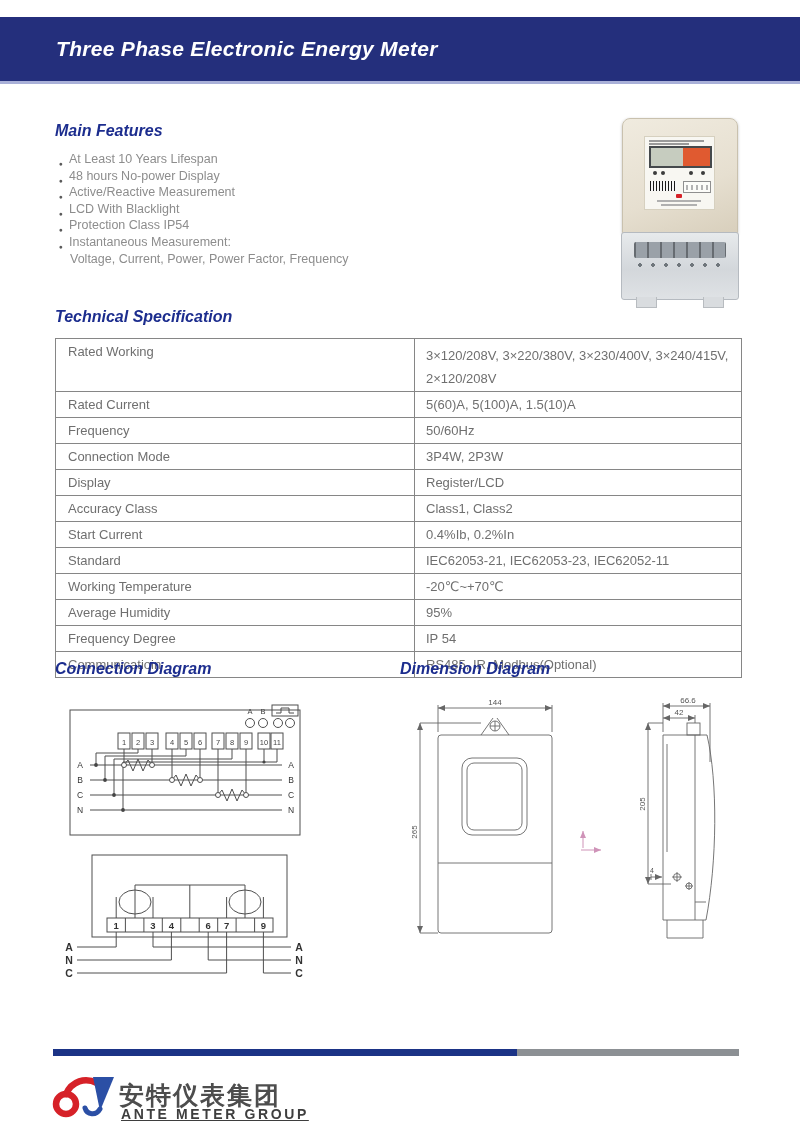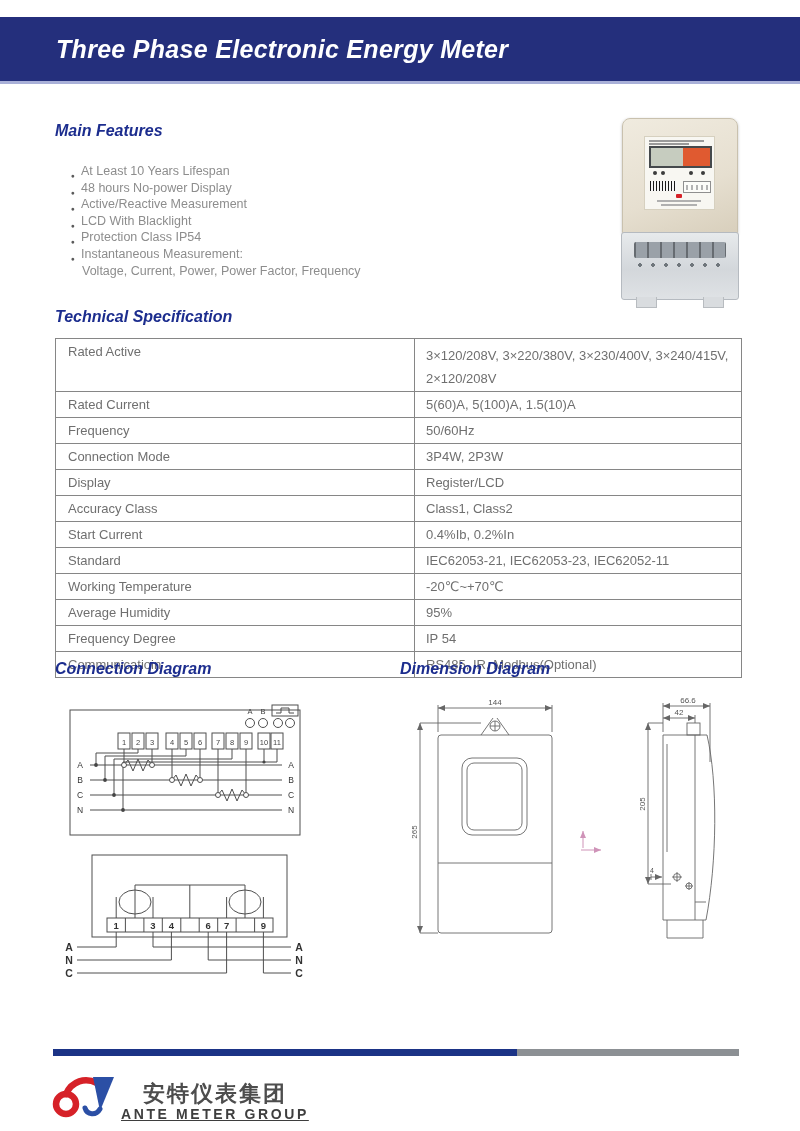--- a/index.html
+++ b/index.html
@@ -2,27 +2,27 @@
 <html><head>
 <meta charset="utf-8">
 <style>
   html,body{margin:0;padding:0;background:#ffffff;}
   .page{position:relative;width:800px;height:1131px;background:#fff;overflow:hidden;
         font-family:"Liberation Sans","DejaVu Sans",sans-serif;}
 
   
   .band{position:absolute;left:0;top:17px;width:800px;height:64px;background:#242f7c;
         border-bottom:3px solid #a9b0d8;display:flex;align-items:center;}
-  .band-title{margin-left:56px;color:#ffffff;font-size:25px;font-weight:bold;font-style:italic;letter-spacing:.3px;}
+  .band-title{margin-left:56px;color:#ffffff;font-size:21px;font-weight:bold;font-style:italic;letter-spacing:.3px;}
 
   
   .sec-h{position:absolute;color:#1c2d8e;font-size:16px;font-weight:bold;font-style:italic;white-space:nowrap;}
 
   
-  .features{position:absolute;left:55px;top:147px;width:380px;margin:16px;padding:0;list-style:none;}
+  .features{position:absolute;left:55px;top:147px;width:380px;margin:4px;padding:0;list-style:none;}
   .features li{position:relative;padding-left:10px;font-size:12.5px;color:#8d8d8d;line-height:16.6px;}
   .features li.bullet::before{content:"\25CF";position:absolute;left:0;top:5px;font-size:6.5px;color:#5a5a5a;}
   .features li.cont{padding-left:11px;}
 
   
   .meter{position:absolute;left:615px;top:113px;width:130px;height:200px;}
   .m-body{position:absolute;left:7px;top:5px;width:114px;height:114px;
           background:linear-gradient(160deg,#f0ebdf 0%,#e6dfd0 60%,#d8cfbc 100%);
           border:1px solid #c9c1ae;border-radius:8px 8px 2px 2px;box-shadow:0 1px 3px rgba(0,0,0,.25);}
   .m-label{position:absolute;left:21px;top:17px;width:69px;height:72px;background:#f8f7f2;border:1px solid #d6d0bf;}
@@ -57,21 +57,21 @@
   .spec tr.tall{height:50px;}
   .spec tr.tall td{vertical-align:top;padding-top:5px;}
 
   
   .dsvg{position:absolute;}
   .dsvg text{font-family:"Liberation Sans","DejaVu Sans",sans-serif;font-style:normal;}
 
   
   .bar-b{position:absolute;left:53px;top:1049px;width:464px;height:7px;background:#1b3386;}
   .bar-g{position:absolute;left:517px;top:1049px;width:222px;height:7px;background:#8c9094;}
-  .logo-cn{position:absolute;left:119px;top:1079px;font-size:22px;font-weight:bold;color:#4d4d4d;letter-spacing:2px;margin-left:24px;}
+  .logo-cn{position:absolute;left:119px;top:1079px;font-size:25px;font-weight:bold;color:#4d4d4d;letter-spacing:2px;}
   .logo-en{position:absolute;left:121px;top:1106px;font-size:14px;font-weight:bold;color:#3e3e3e;letter-spacing:2.6px;text-decoration:underline;}
 </style>
 </head>
 <body>
 
 <div class="page">
 
   <div class="band">
     <div class="band-title">Three Phase Electronic Energy Meter</div>
   </div>
@@ -117,21 +117,21 @@
       <div class="m-screws"></div>
     </div>
     <div class="m-foot" style="left:21px;"></div>
     <div class="m-foot" style="left:88px;"></div>
   </div>
 
   <div class="sec-h" style="left:55px;top:308px;">Technical Specification</div>
   <table class="spec">
     <tbody>
         <tr class="tall">
-      <td class="l">Rated Active</td>
+      <td class="l">Rated Working</td>
       <td class="v">3×120/208V, 3×220/380V, 3×230/400V, 3×240/415V,
 2×120/208V</td>
         </tr>
     <tr>
       <td class="l">Rated Current</td>
       <td class="v">5(60)A,  5(100)A,  1.5(10)A</td>
         </tr>
     <tr>
       <td class="l">Frequency</td>
       <td class="v">50/60Hz</td>

